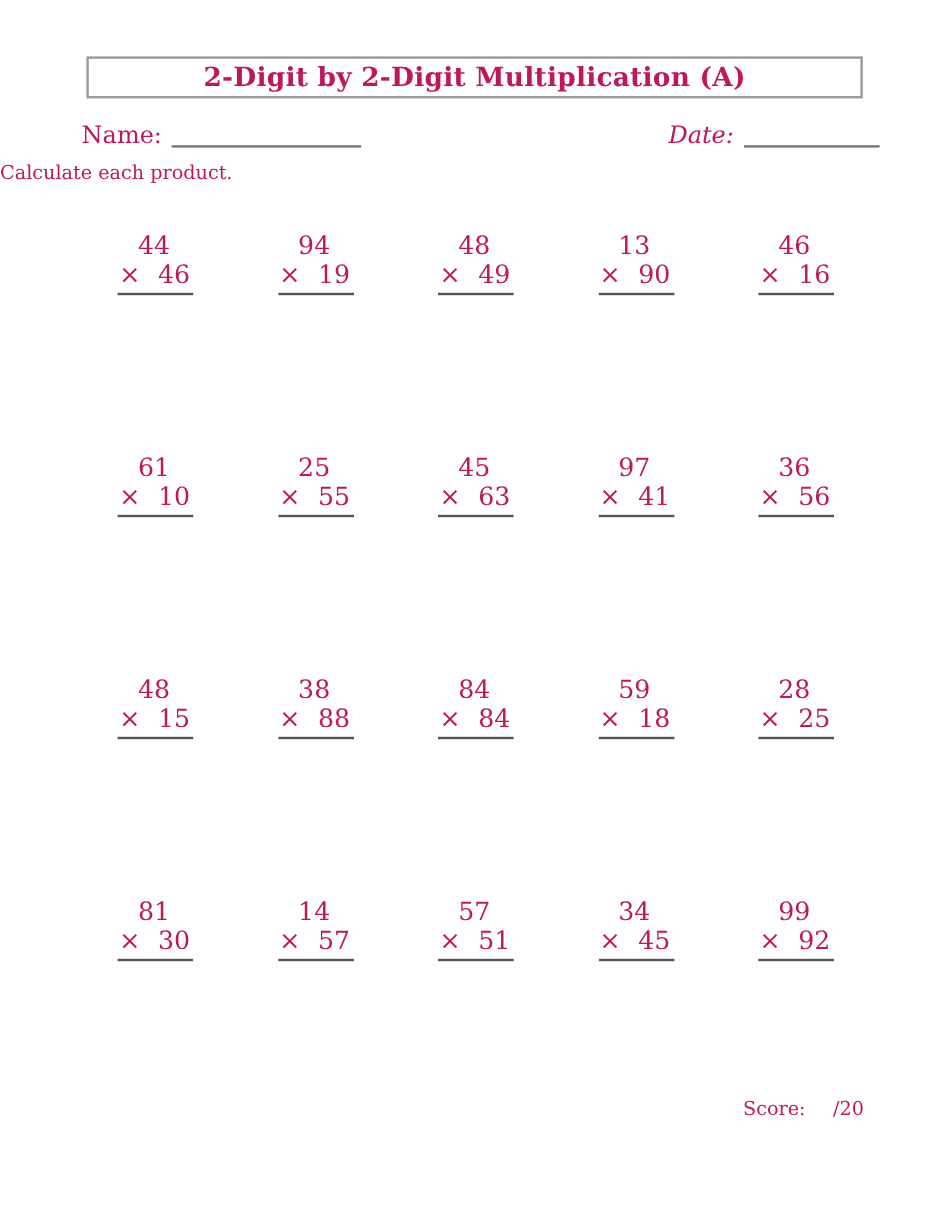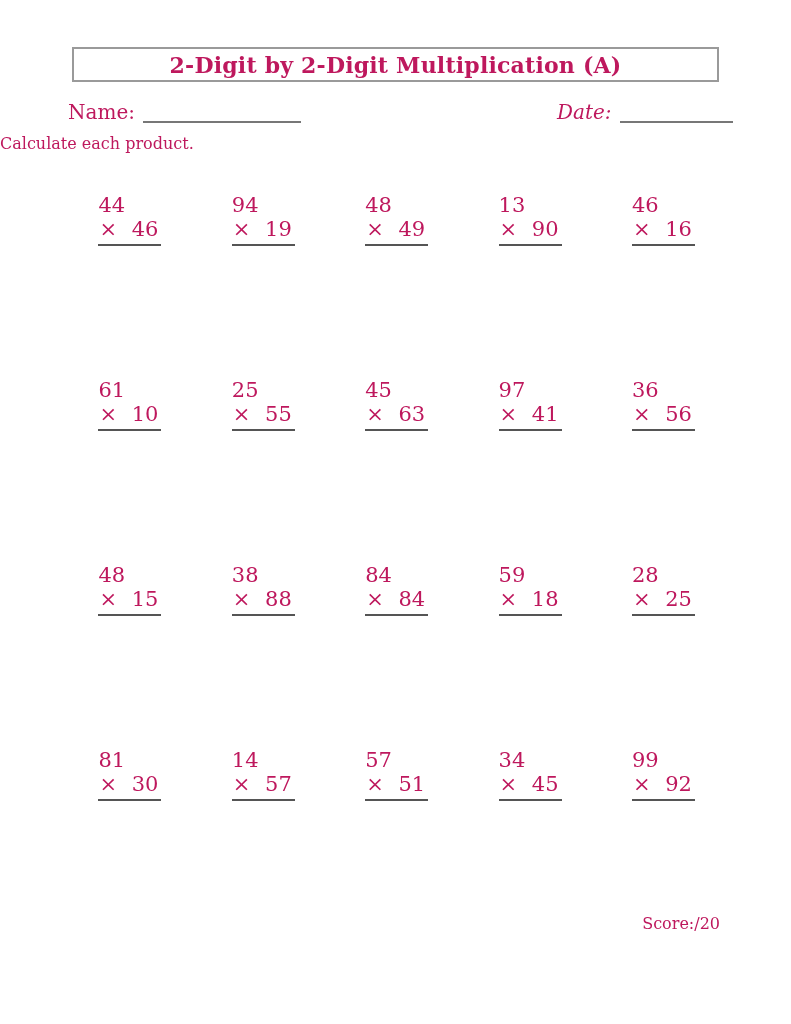--- a/index.html
+++ b/index.html
@@ -71,38 +71,39 @@
     grid-auto-rows: 185px;
     justify-items: end;
     align-items: start;
   }
   .problem {
     width: 63px;
     font-size: 21px;
     line-height: 24px;
   }
   .top-num {
-    text-align: left;
+    text-align: center;
     padding-right: 3px;
   }
   .bottom-row {
     display: flex;
     justify-content: space-between;
     align-items: baseline;
     border-bottom: 2px solid #555555;
     padding: 0 3px 3px 1px;
     box-sizing: border-box;
     width: 100%;
   }
   .score-row {
     position: absolute;
     top: 914px;
     right: 71px;
     font-size: 16px;
     display: flex;
+    gap: 23px;
   }
   .footer-box {
     position: absolute;
     left: 72px;
     top: 958px;
     width: 648px;
     height: 24px;
     border: 2px solid #9a9a9a;
     box-sizing: border-box;
     display: flex;

